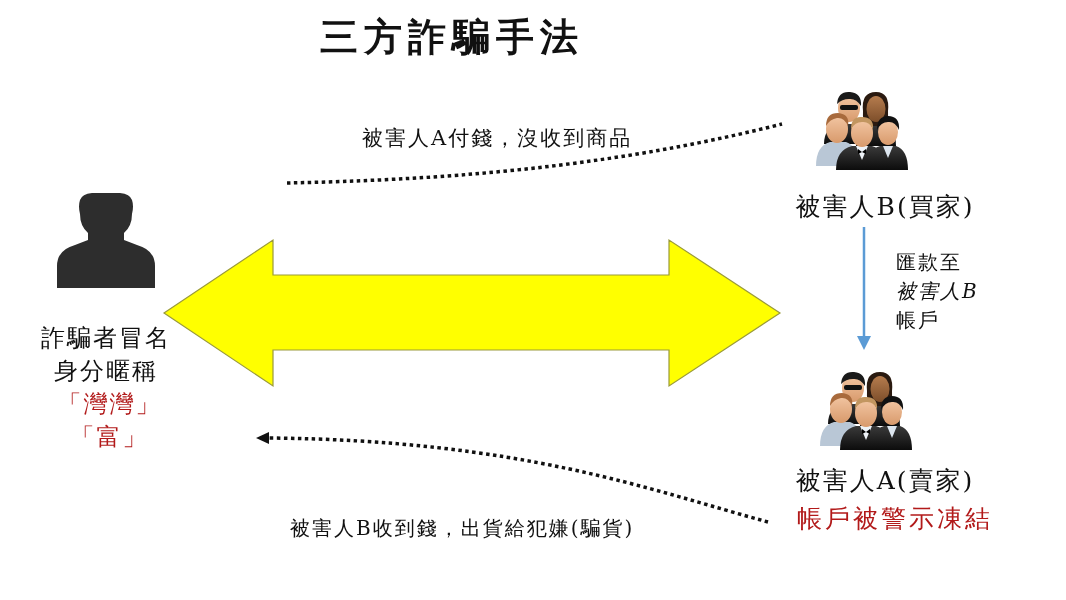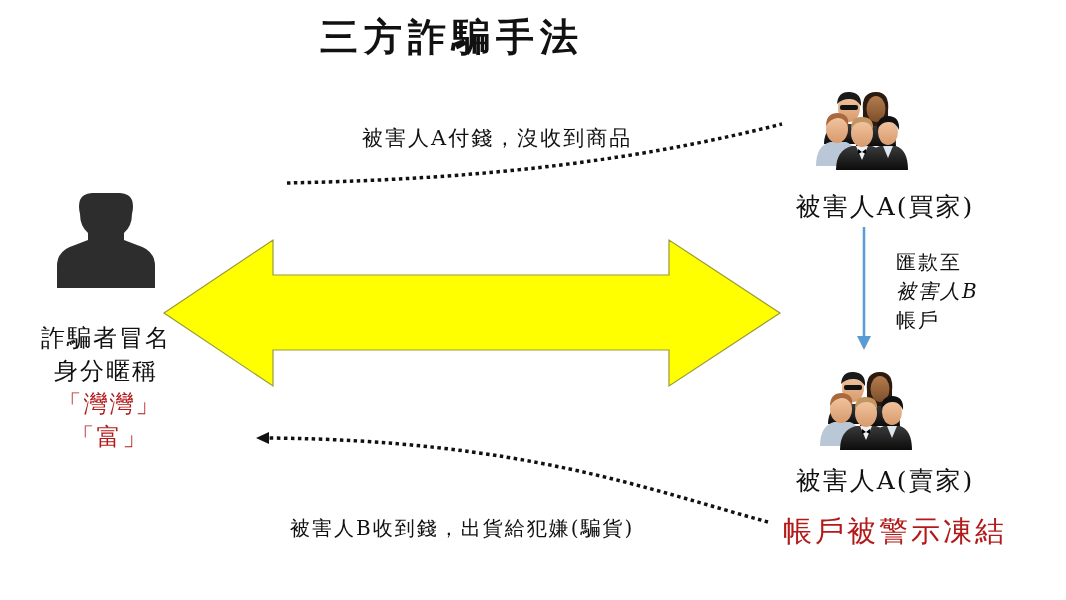--- a/index.html
+++ b/index.html
@@ -88,26 +88,26 @@
 
 <div class="abs label" style="left:362px; top:123px; font-size:21px;text-align:center;">被害人A付錢，沒收到商品</div>
 
 <div class="abs center" style="left:0; top:322px; width:212px;">
   <div class="label" style="font-size:24px; line-height:33px;">詐騙者冒名</div>
   <div class="label" style="font-size:24px; line-height:33px;">身分暱稱</div>
   <div class="label red" style="font-size:24px; line-height:33px;">「灣灣」</div>
   <div class="label red" style="font-size:24px; line-height:33px;">「富」</div>
 </div>
 
-<div class="abs label center" style="left:770px; top:192px; width:230px; font-size:25px;">被害人A(買家)</div>
+<div class="abs label center" style="left:770px; top:192px; width:230px; font-size:25px;">被害人B(買家)</div>
 
 <div class="abs" style="left:896px; top:248px;">
   <div class="label" style="font-size:20px; line-height:29px;">匯款至</div>
   <div class="label" style="font-size:20px; line-height:29px;font-style:italic;">被害人B</div>
   <div class="label" style="font-size:20px; line-height:29px;">帳戶</div>
 </div>
 
 <div class="abs label center" style="left:770px; top:466px; width:230px; font-size:25px;">被害人A(賣家)</div>
-<div class="abs label center red" style="left:770px; top:519px; width:236px; font-size:29px; letter-spacing:3px;font-family:Liberation Mono, monospace;">帳戶被警示凍結</div>
+<div class="abs label center red" style="left:770px; top:504px; width:236px; font-size:25px; letter-spacing:3px;">帳戶被警示凍結</div>
 
 <div class="abs" style="left:290px; top:514px;">
   <div class="label" style="font-size:20px; line-height:29px;">被害人B收到錢，出貨給犯嫌(騙貨)</div>
 </div>
 
 </body></html>

